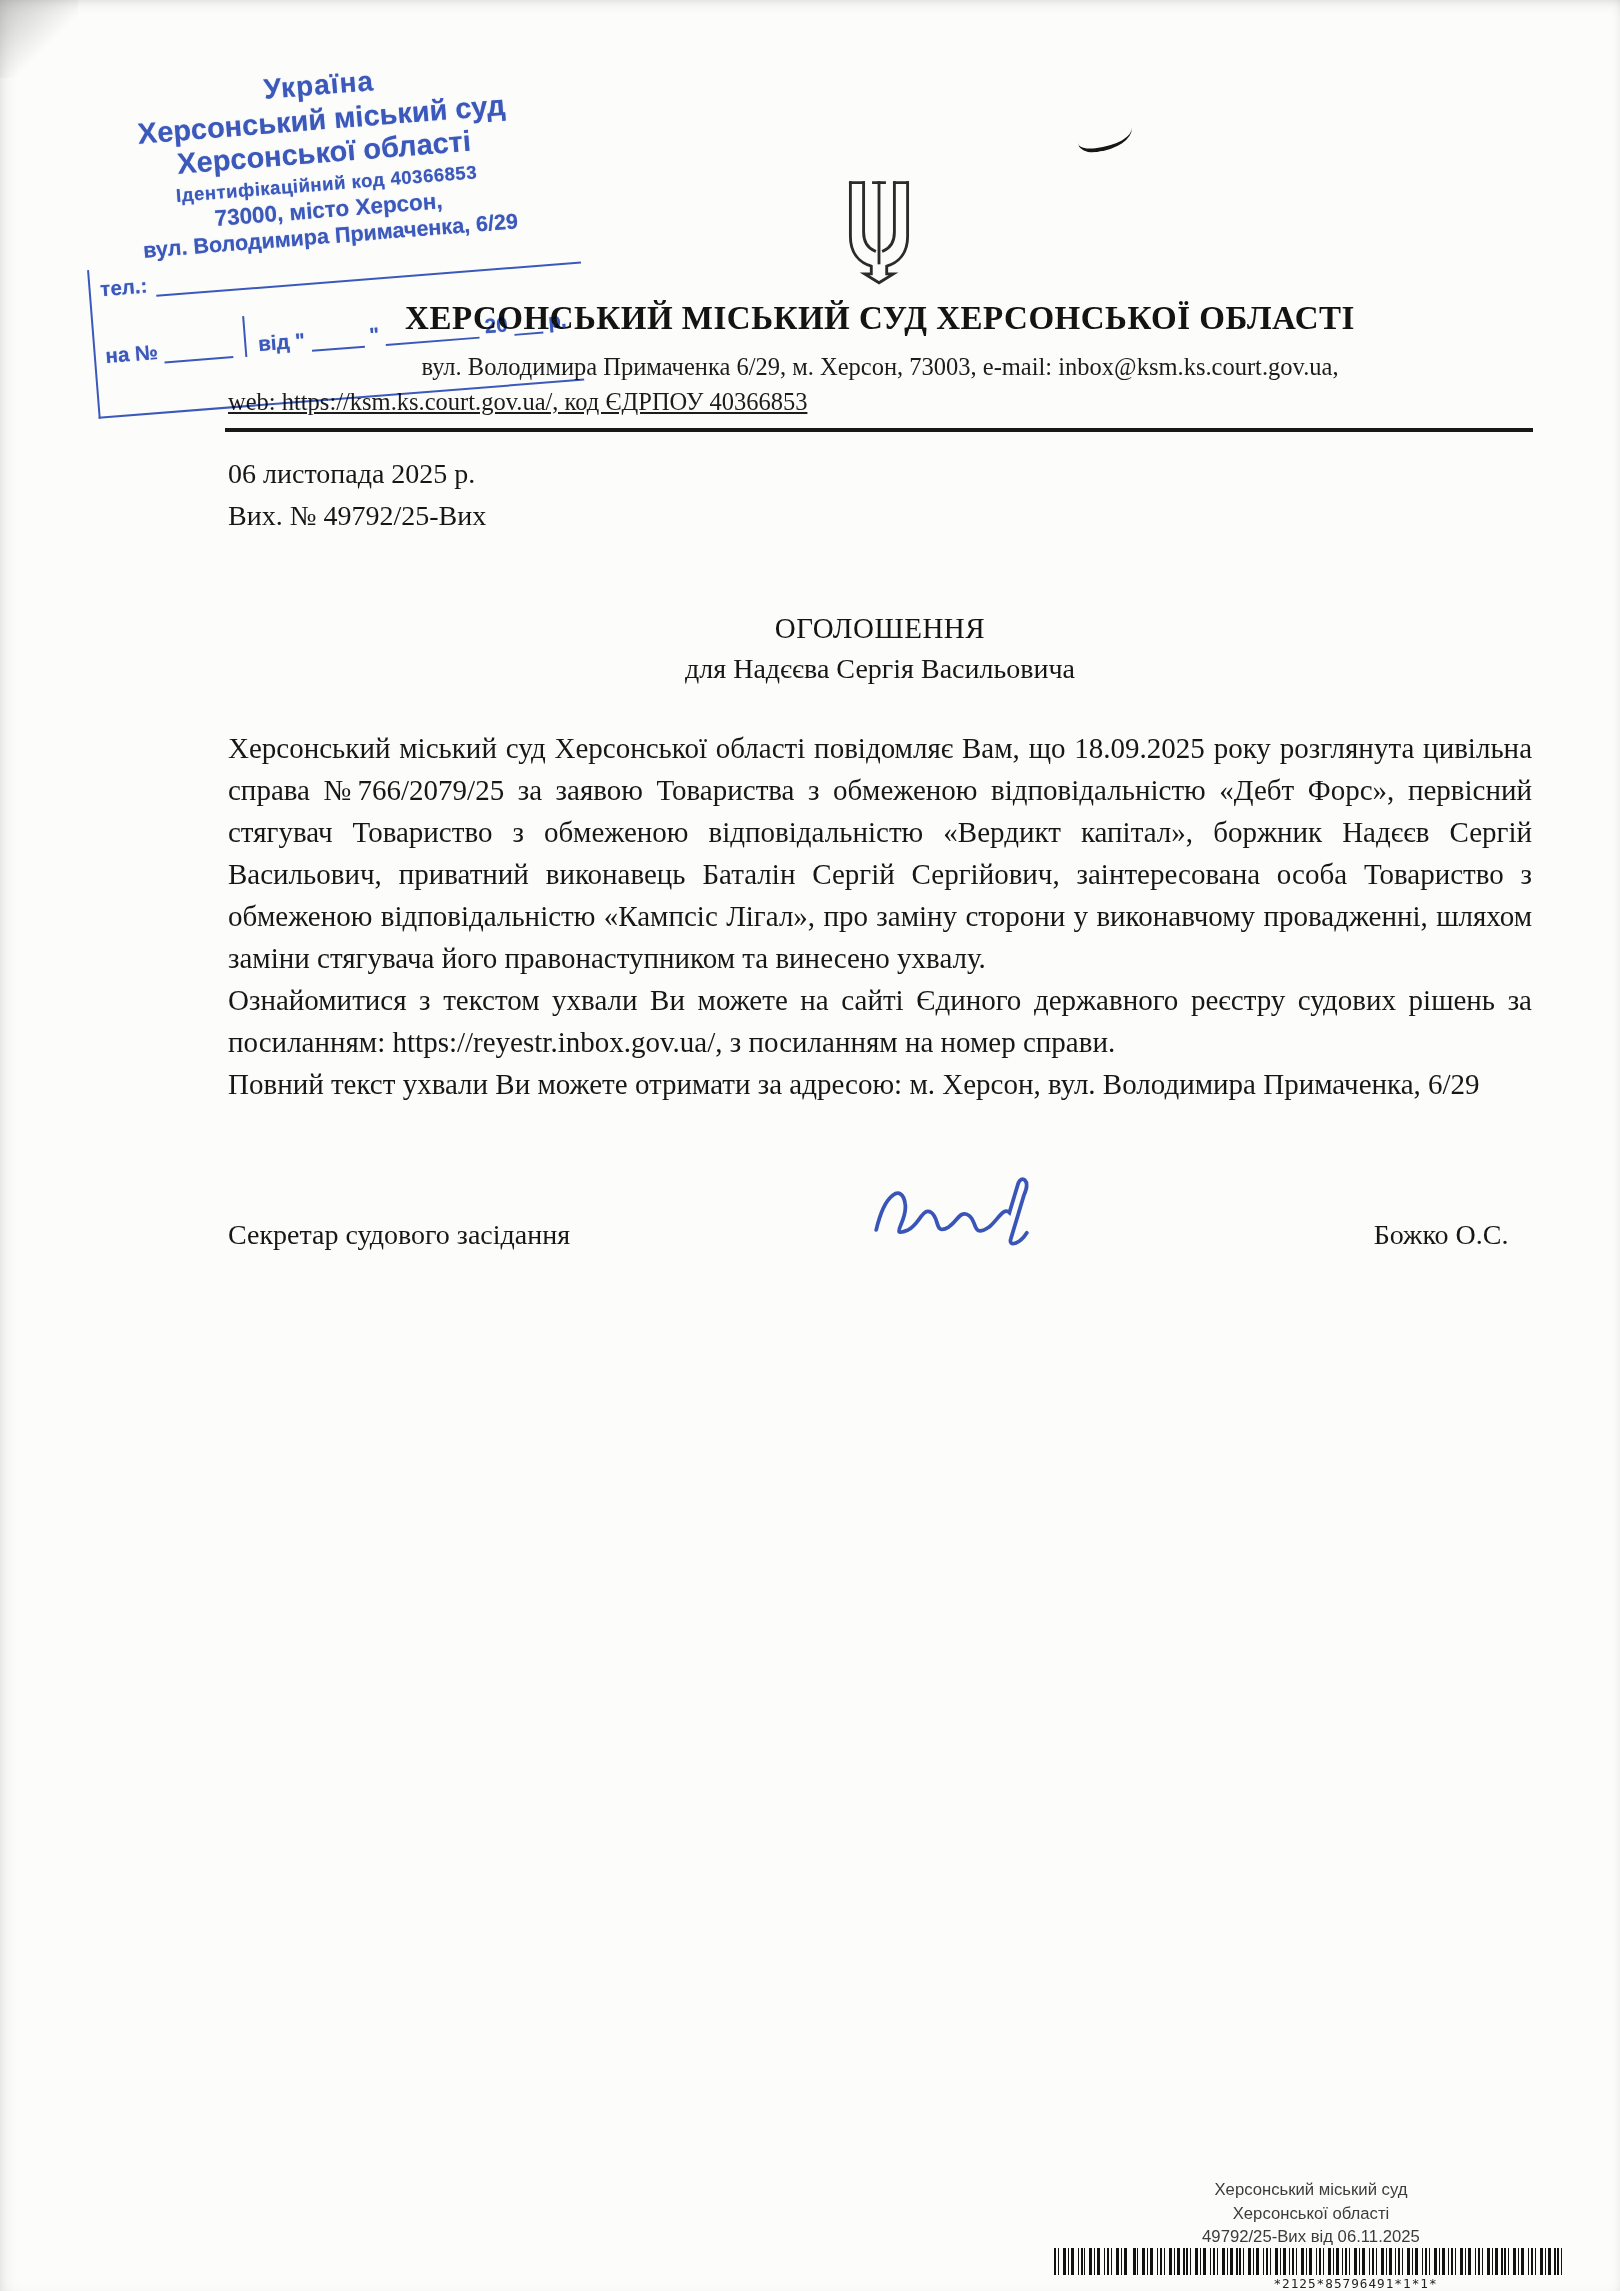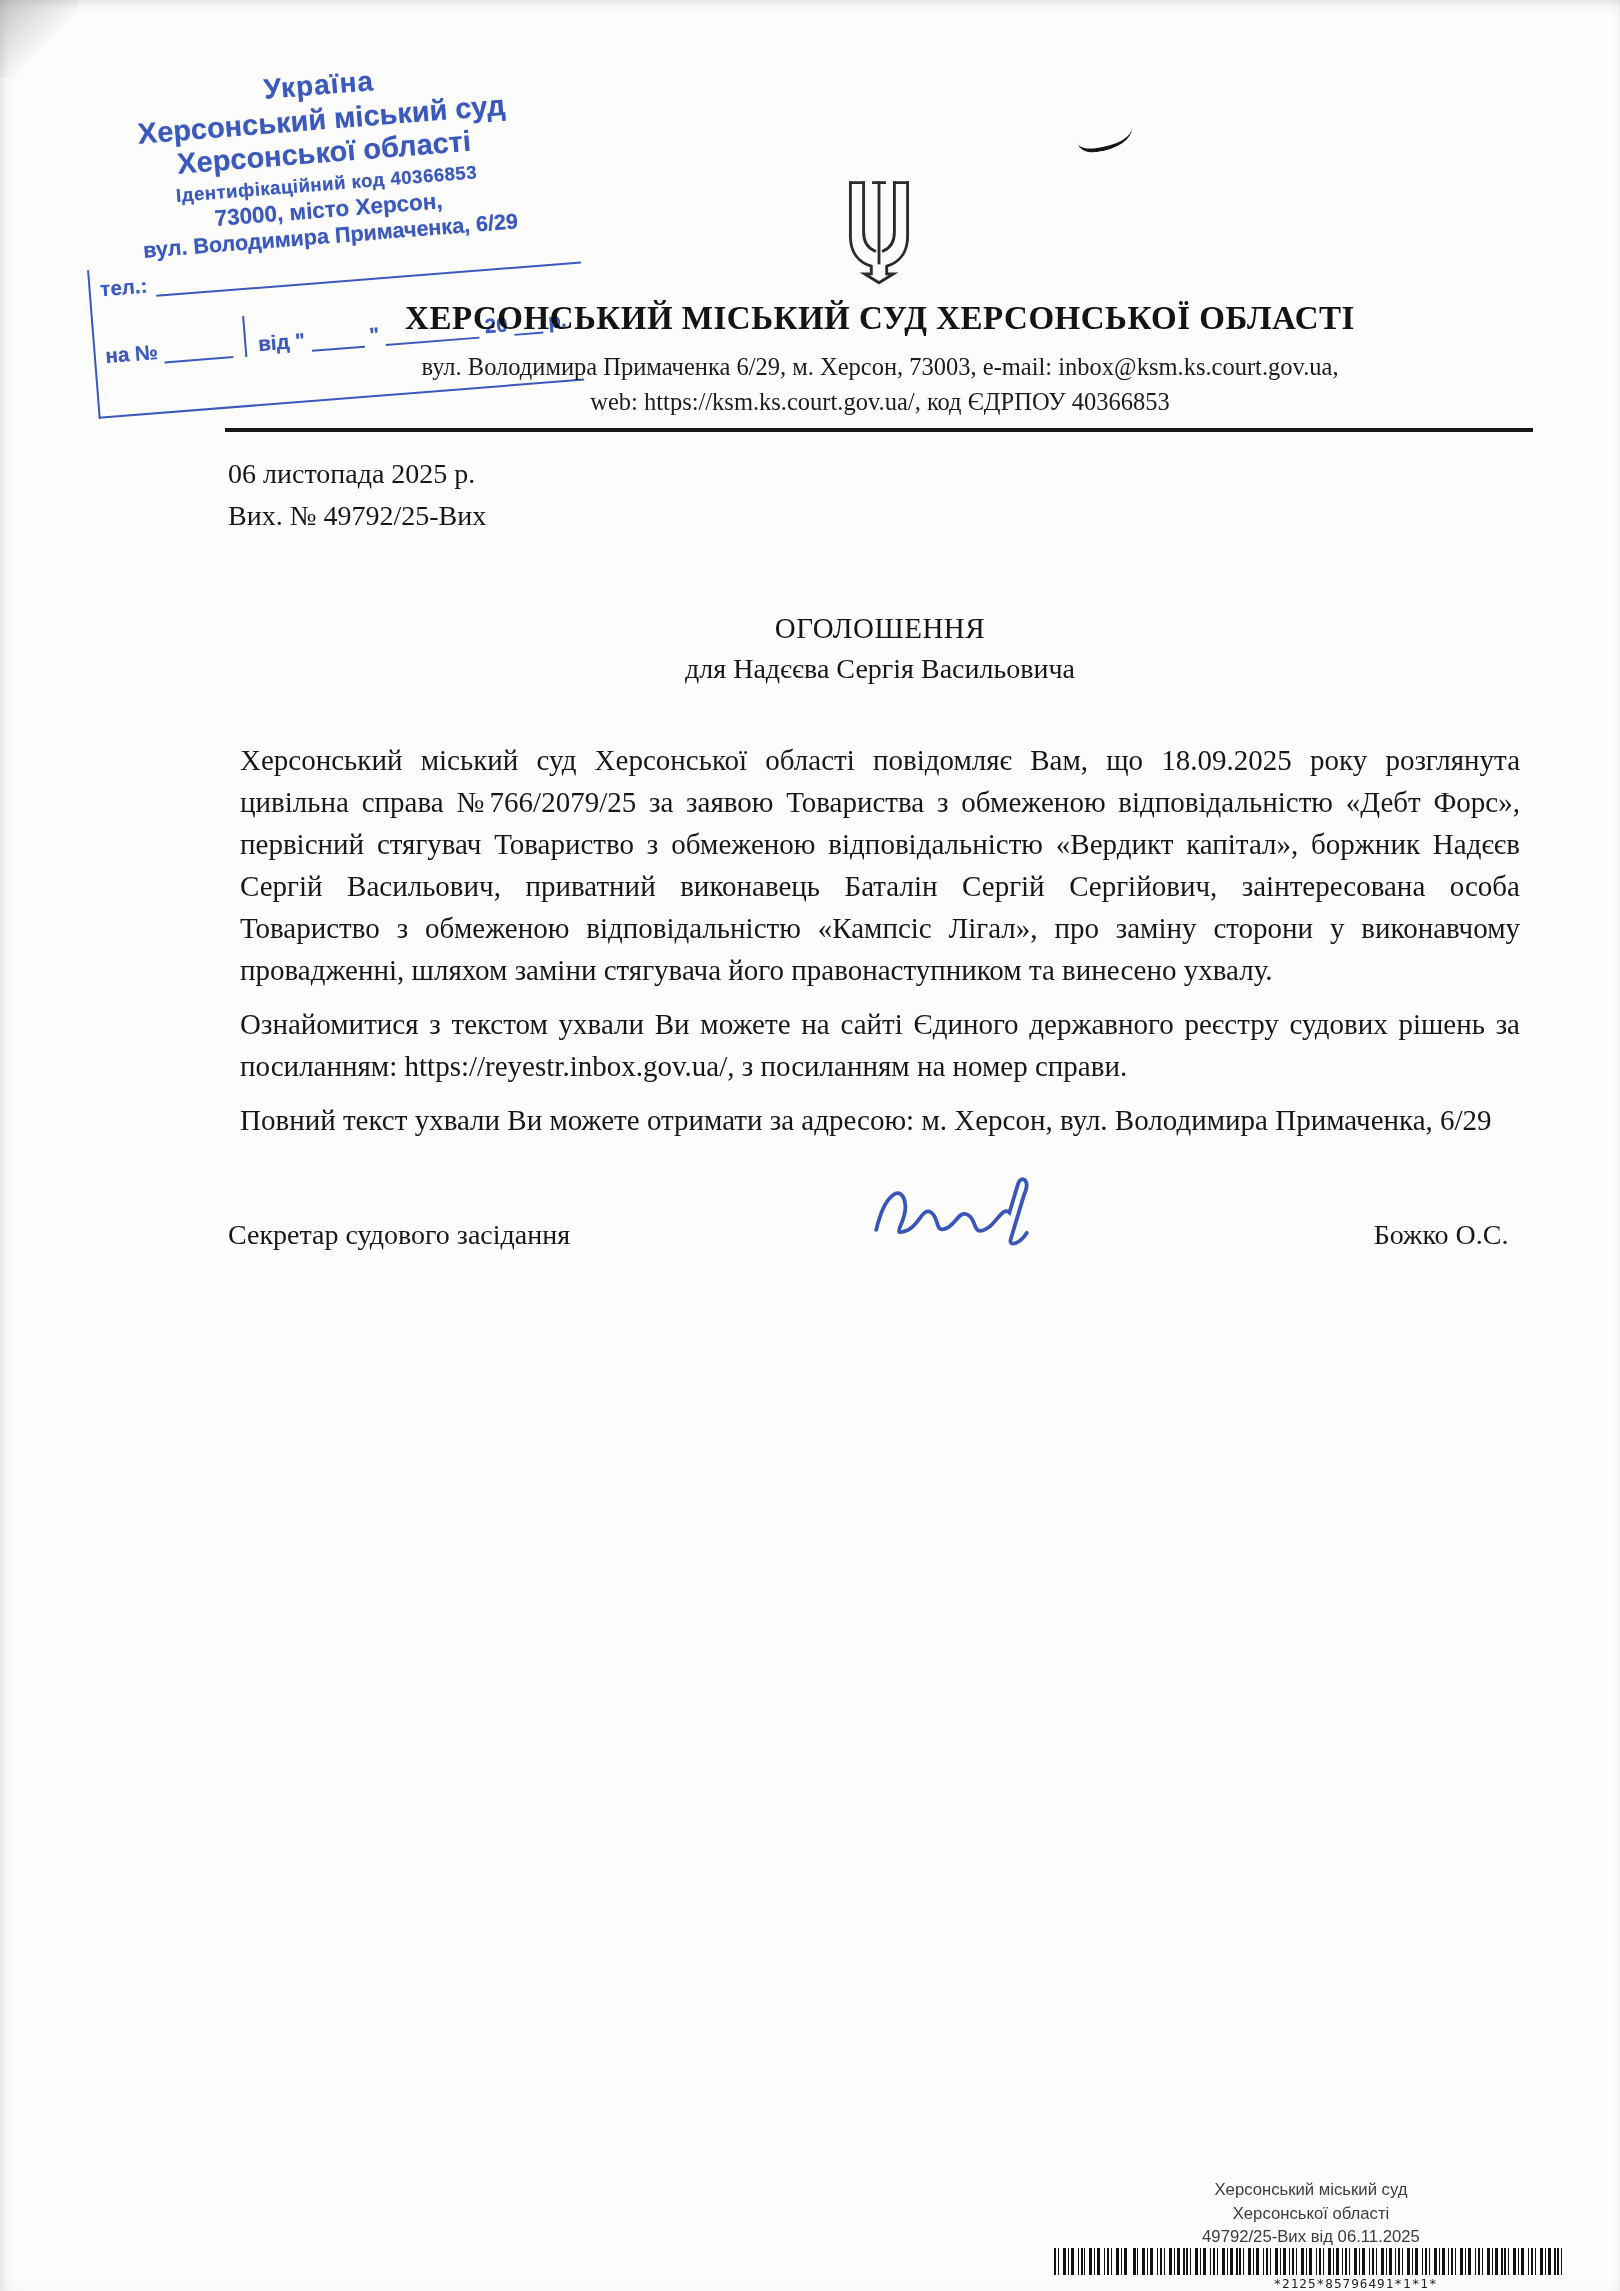--- a/index.html
+++ b/index.html
@@ -65,33 +65,33 @@
   .w1 { width: 69px; } .w2 { width: 53px; } .w3 { width: 94px; } .w4 { width: 29px; }
   .stamp-divider { display: inline-block; border-left: 2px solid currentColor; height: 2.0em; margin: 0 5.9px; }
 
   
   .emblem { position: absolute; left: 839px; top: 176px; width: 80px; height: 110px; }
 
   
   .content-col { left: 228px; width: 1304px; position: absolute; }
   .court-name { top: 300px; text-align: center; font-size: 33px; font-weight: bold; letter-spacing: 0.5px; color: #141414; }
   .addr-line  { top: 353px; text-align: center; font-size: 24.5px; color: #1c1c1c; }
-  .web-line   { top: 388px; text-align: center; font-size: 24.5px; color: #1c1c1c; }
+  .web-line   { top: 388px; font-size: 24.5px; color: #1c1c1c; text-decoration: underline; }
   .head-rule  { position: absolute; left: 225px; top: 428px; width: 1308px; height: 3.9px; background: #191919; }
 
   
   .meta-block { top: 453px; font-size: 28px; line-height: 42px; color: #171717; }
 
   
   .doc-title     { top: 612px; text-align: center; font-size: 29px; color: #141414; letter-spacing: 0.5px; }
   .doc-addressee { top: 653px; text-align: center; font-size: 28px; color: #171717; }
 
   
   .doc-body { top: 727px; font-size: 29px; line-height: 42px; text-align: justify; color: #171717; }
-  .doc-body p { margin: 12px; }
+  .doc-body p { margin: 0; }
 
   
   .sig-row { top: 1219px; display: flex; justify-content: space-between; font-size: 28px; color: #171717; }
   .sig-role { padding-left: 0; }
   .sig-name { padding-right: 23.5px; text-align: center; }
   .sig-scribble { position: absolute; left: 863px; top: 1172px; width: 206px; height: 84px; }
 
   
   .footer-block {
     position: absolute; left: 1078px; top: 2178px; width: 466px;

